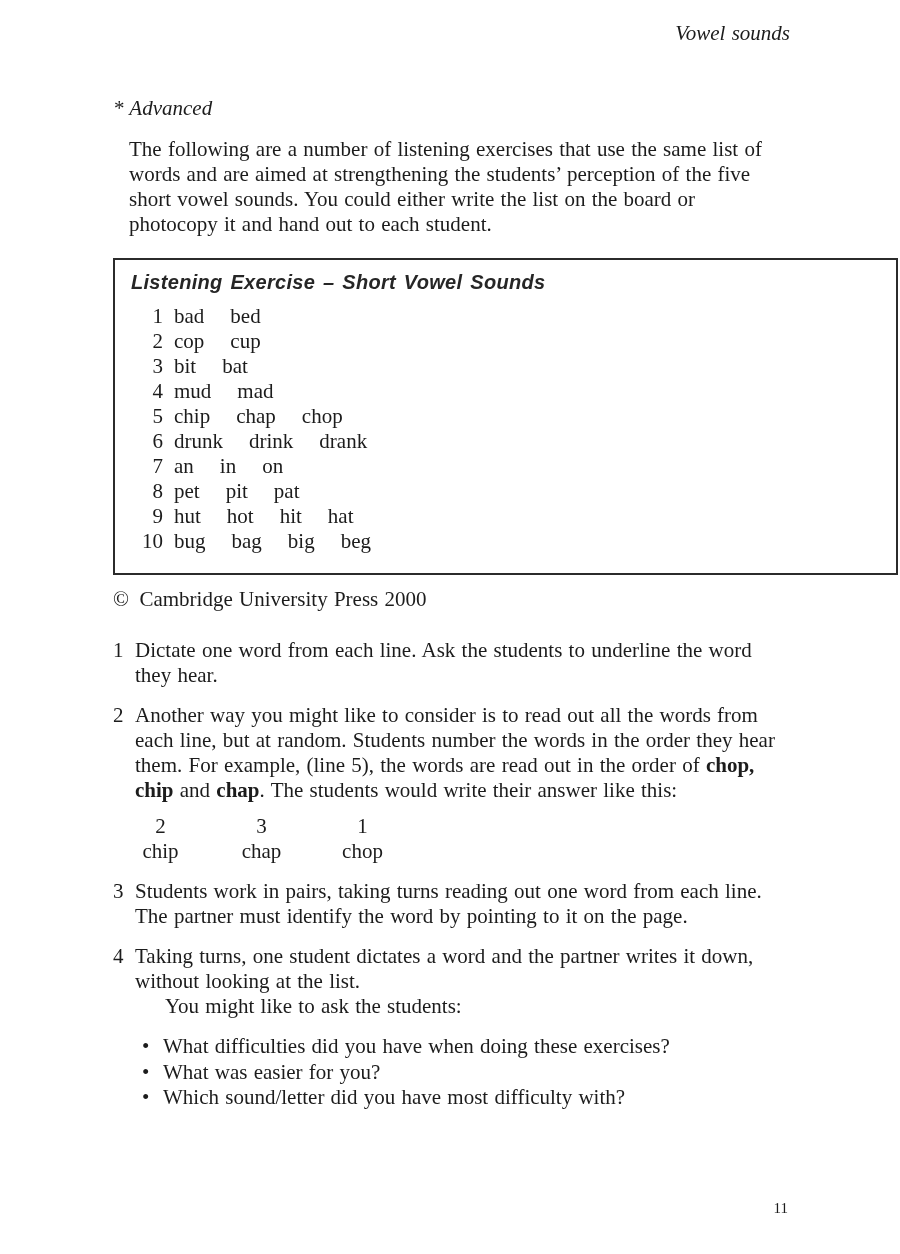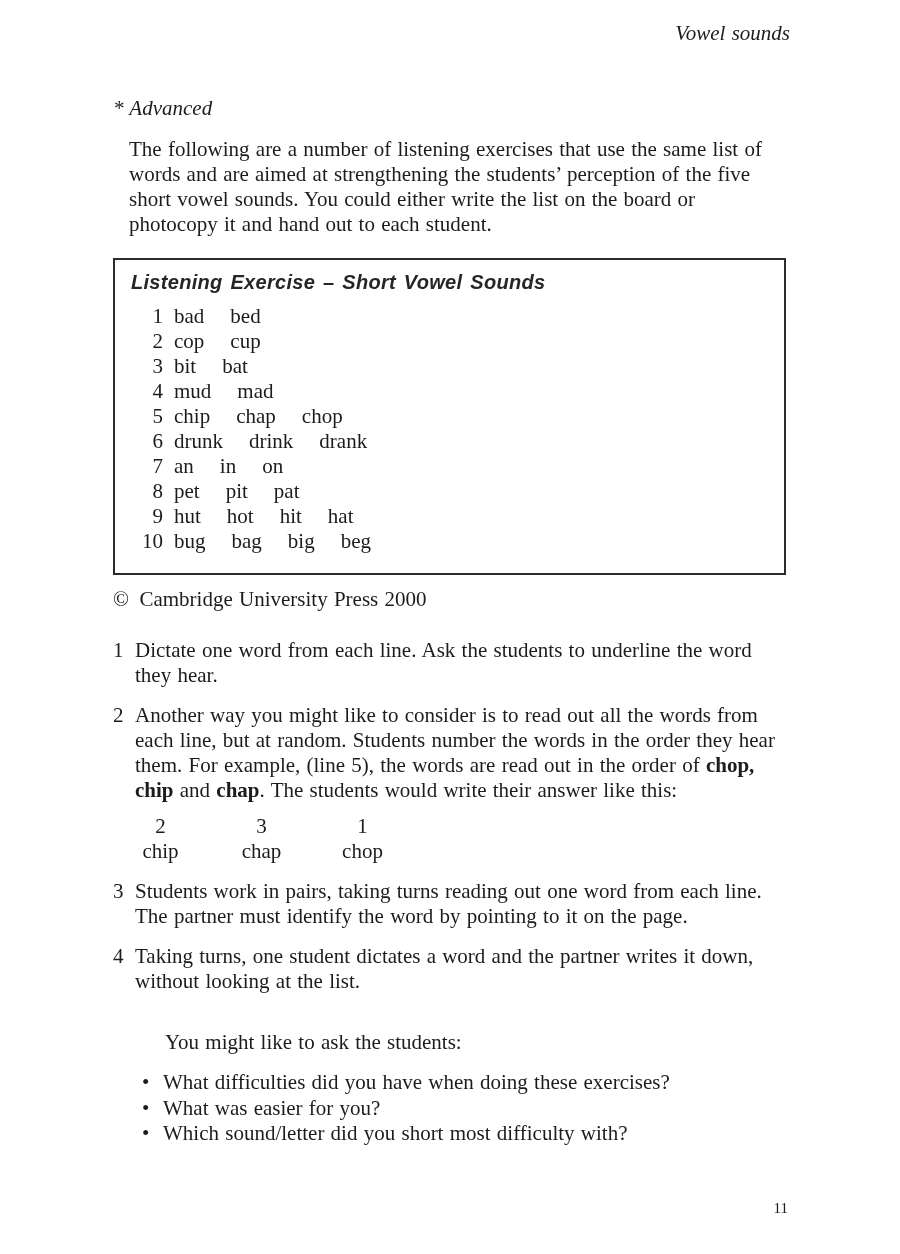--- a/index.html
+++ b/index.html
@@ -32,21 +32,21 @@
     margin-top: 50px;
   }
   .advanced-label {
     font-style: italic;
   }
   .intro p {
     margin: 16px;
   }
   .exercise-box {
     margin-top: 21px;
-    width: 673px;
+    width: 785px;
     box-sizing: border-box;
     border: 2px solid #2b2b2b;
     padding: 9px 10px 19px 16px;
   }
   .box-title {
     font-family: "Liberation Sans", sans-serif;
     font-style: italic;
     font-weight: 600;
     font-size: 20px;
     line-height: 26px;
@@ -87,21 +87,20 @@
     width: 22px;
   }
   .instr-body {
     flex: 1;
   }
   .instr-body p {
     margin: 0;
   }
   .instr-body p.subtext {
     padding-left: 30px;
-    margin-top: 36px;
   }
   .example {
     margin: 11px 0 0 -25px;
   }
   .ex-col {
     display: inline-block;
     width: 101px;
     text-align: center;
     vertical-align: top;
   }
@@ -257,19 +256,19 @@
       <li>
         <span class="bullet-dot">•</span>
         <span class="bullet-text">What difficulties did you have when doing these exercises?</span>
       </li>
       <li>
         <span class="bullet-dot">•</span>
         <span class="bullet-text">What was easier for you?</span>
       </li>
       <li>
         <span class="bullet-dot">•</span>
-        <span class="bullet-text">Which sound/letter did you short most difficulty with?</span>
+        <span class="bullet-text">Which sound/letter did you have most difficulty with?</span>
       </li>
     </ul>
 
   <div class="page-number">11</div>
 
 </div>
 
 </body></html>

